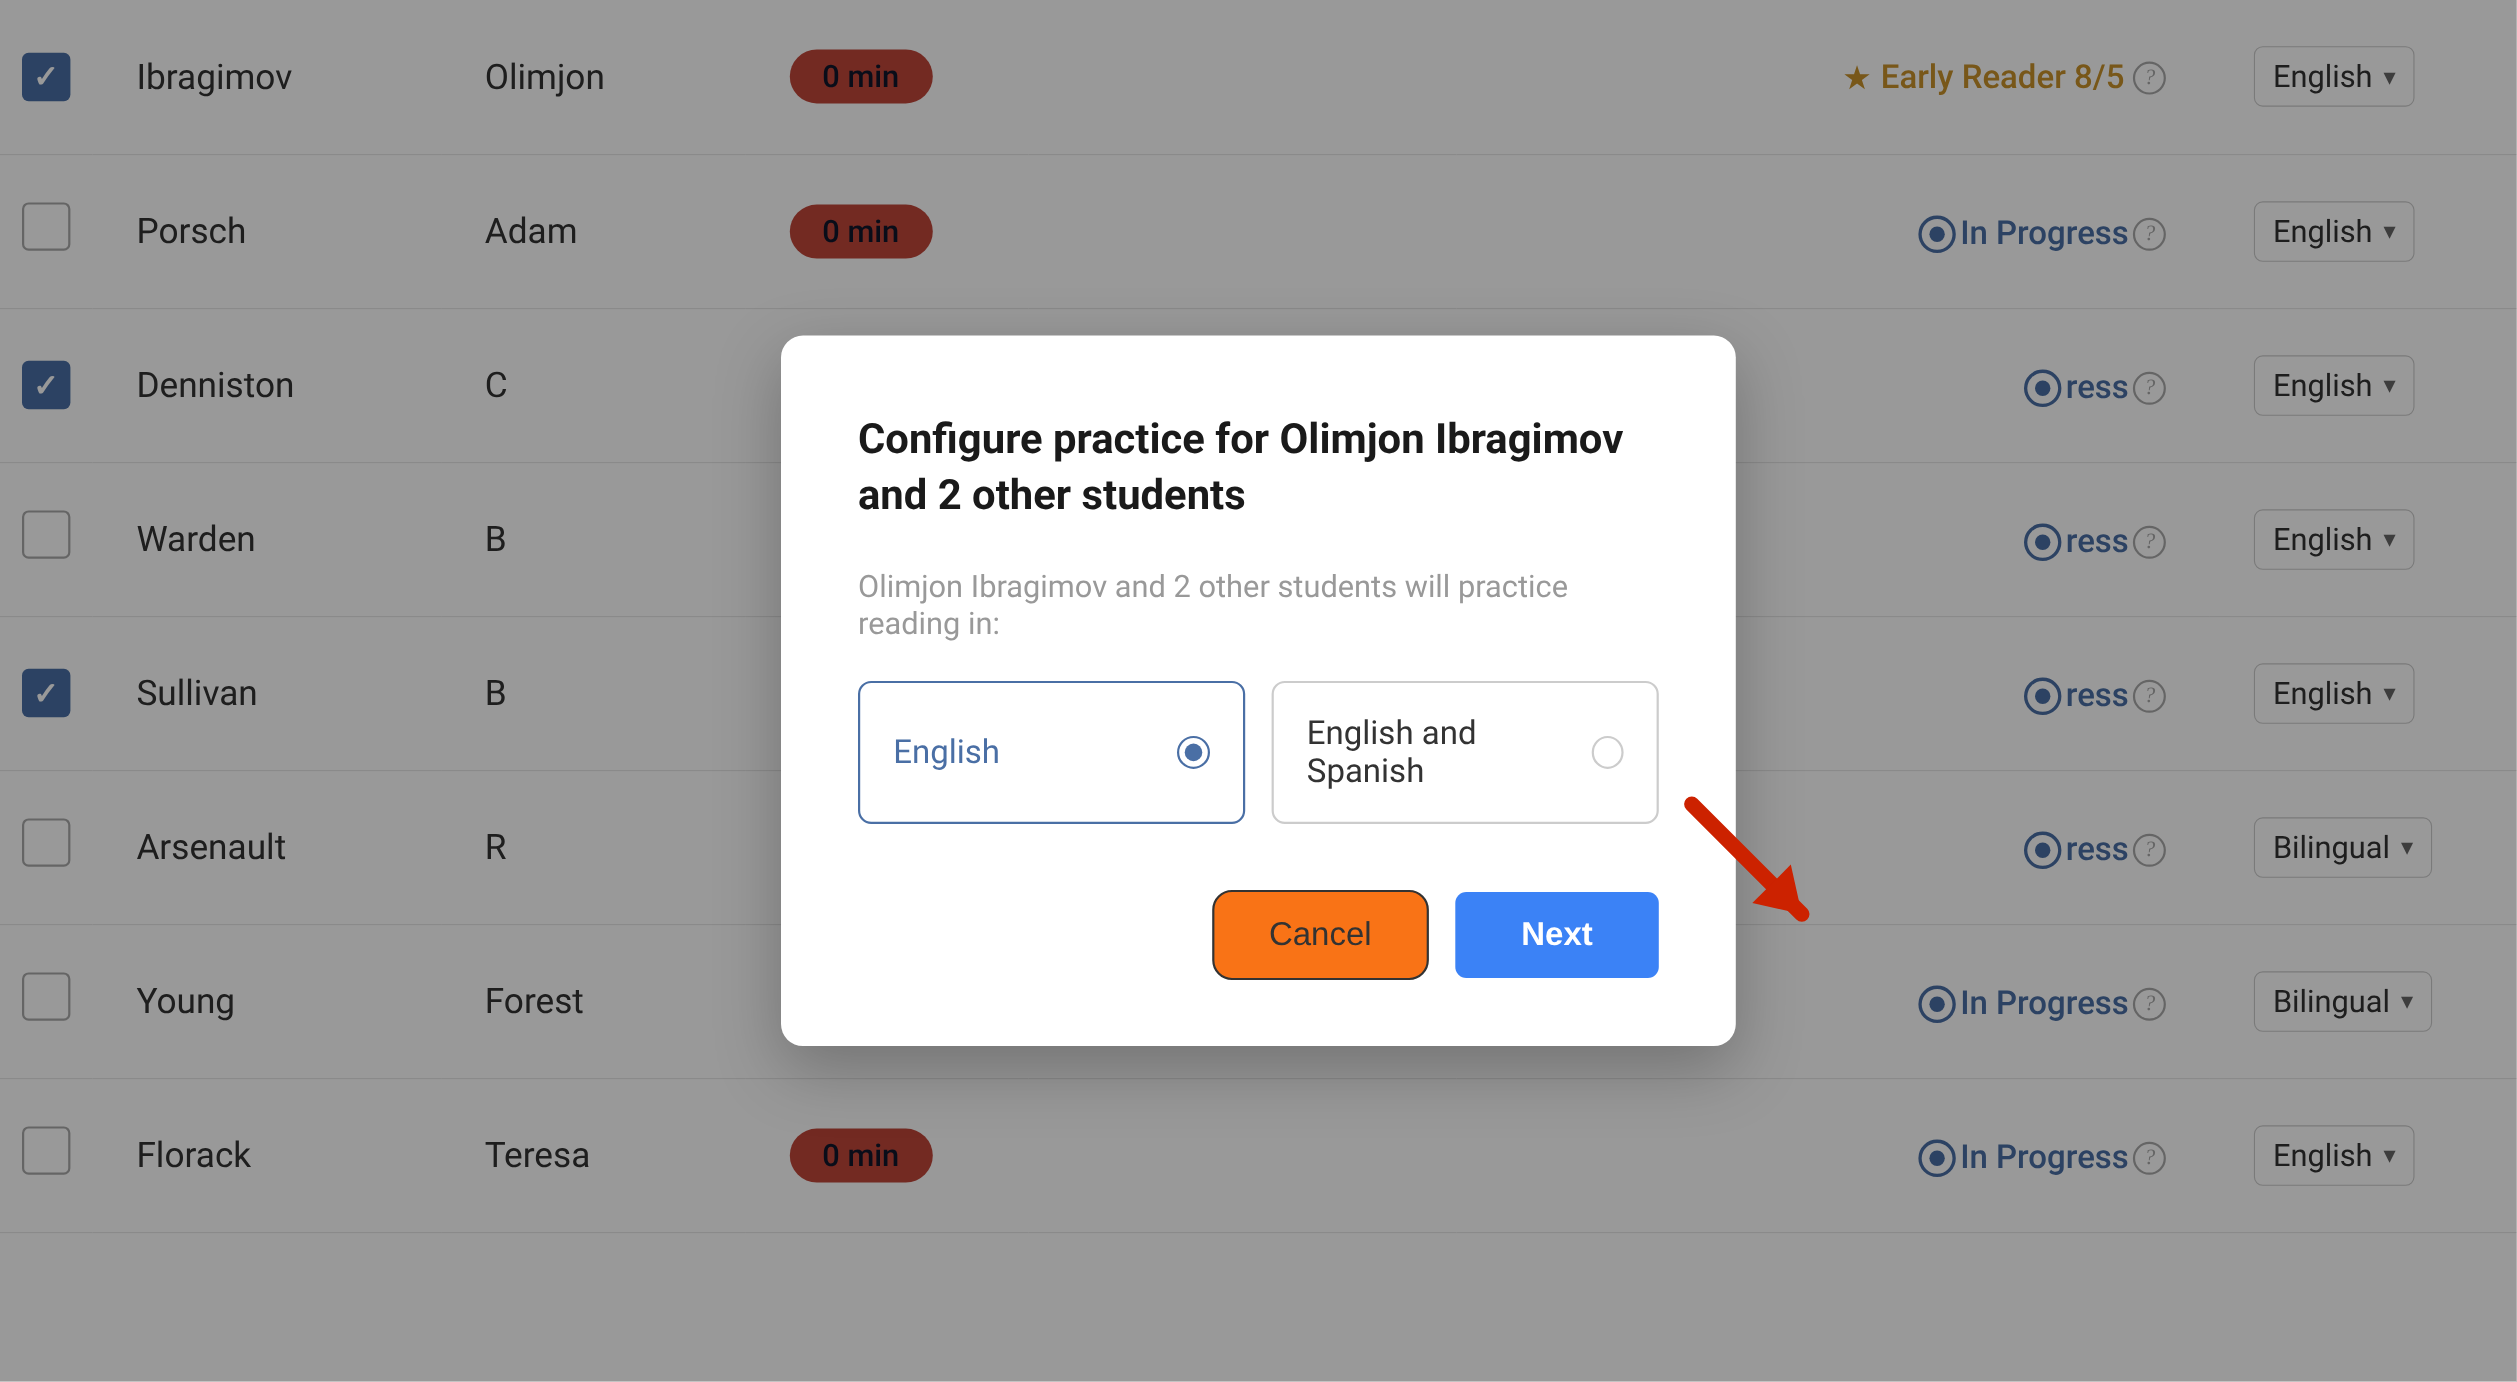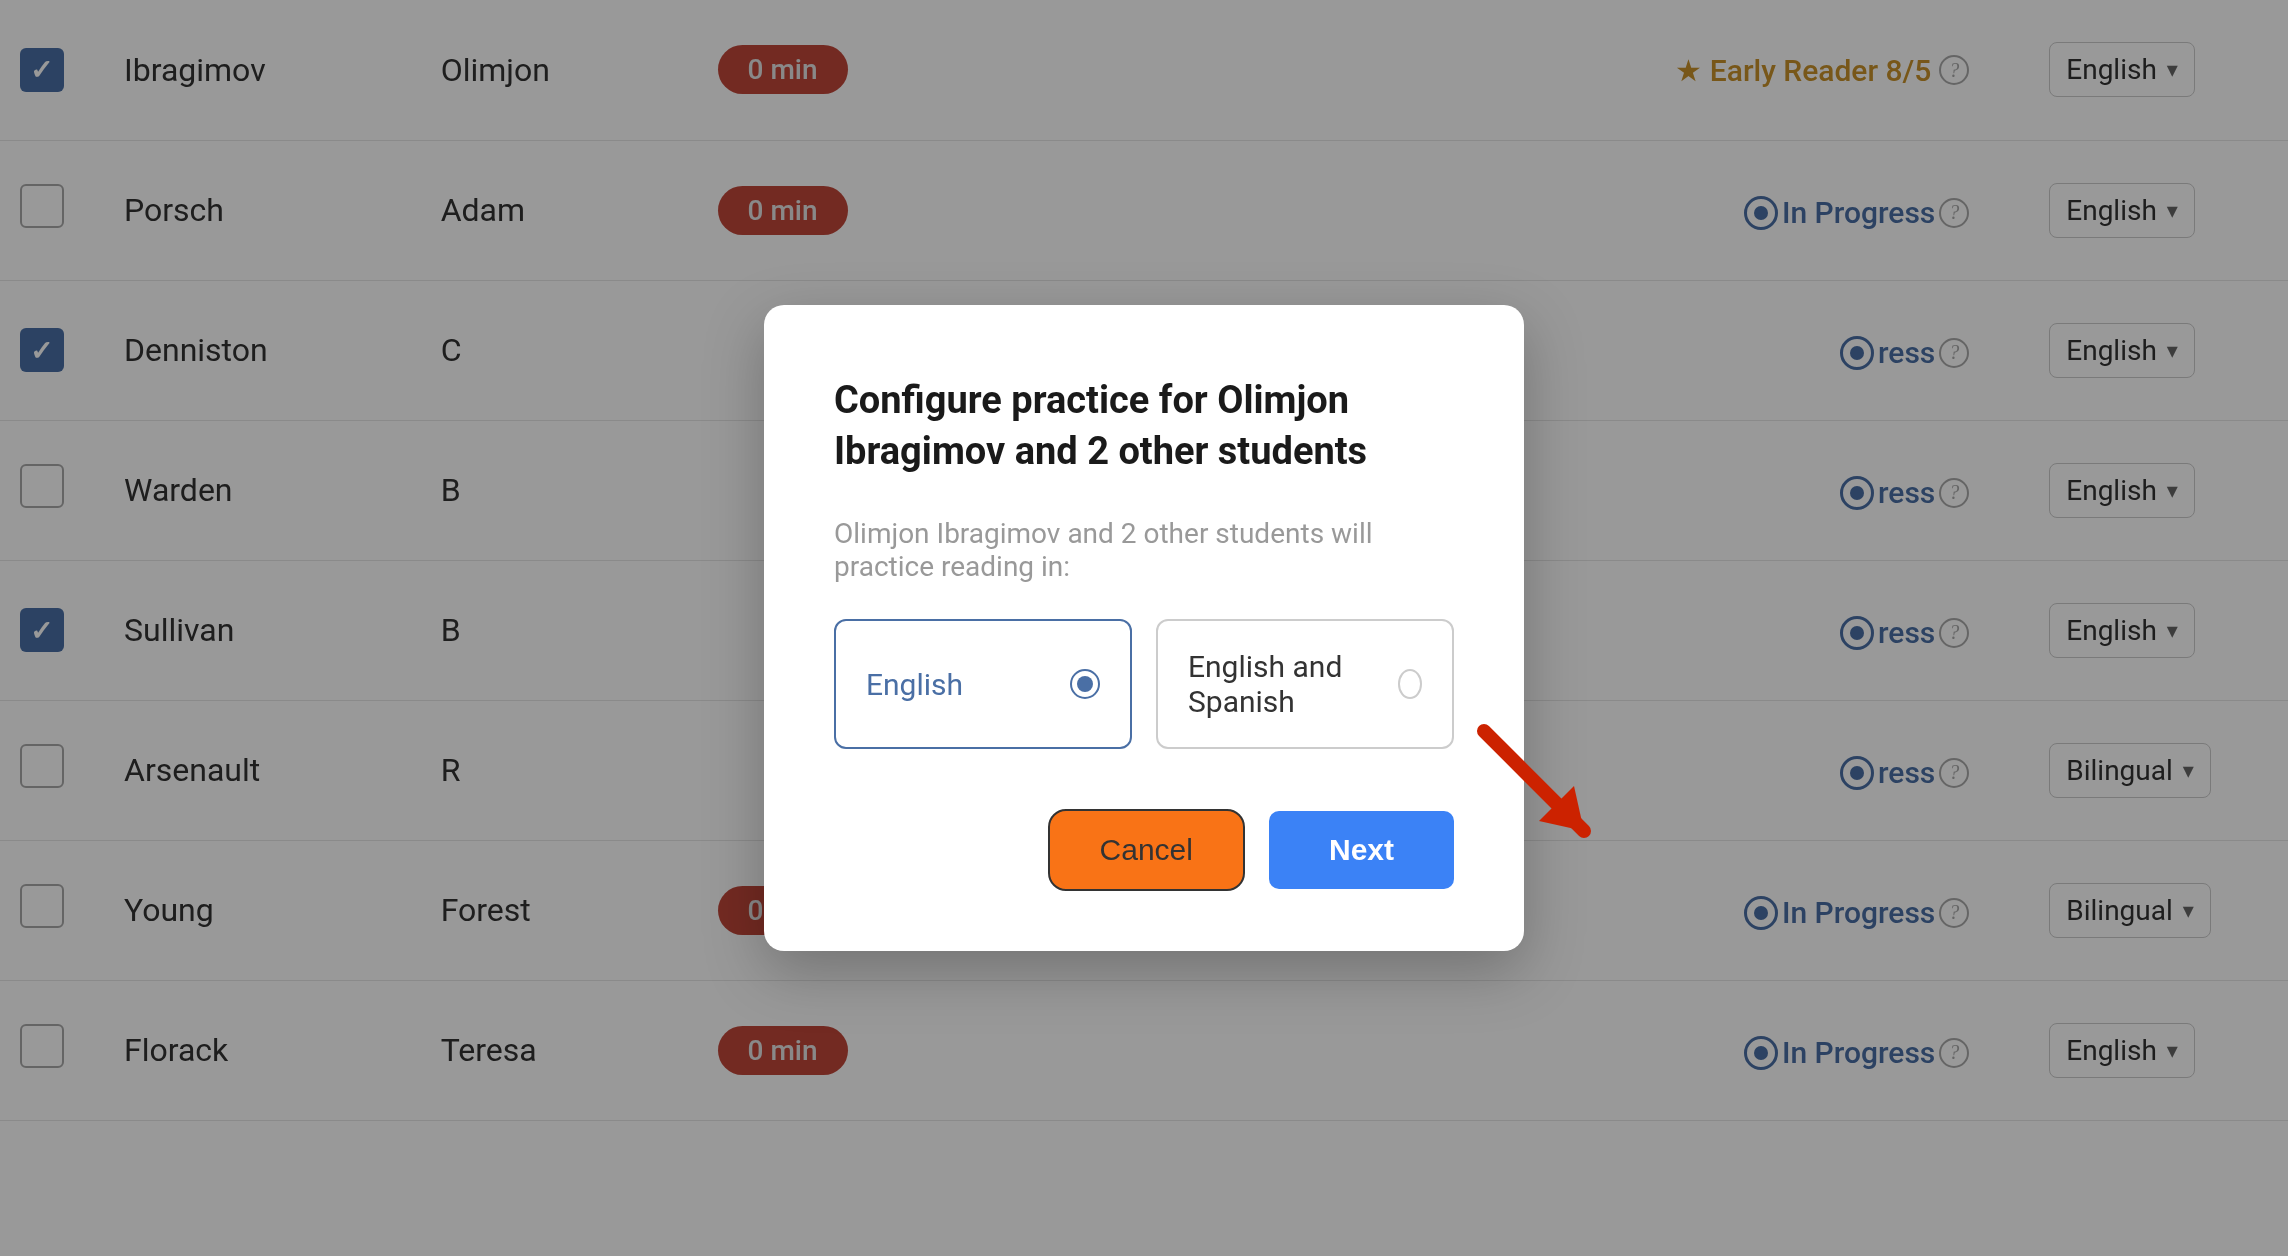--- a/index.html
+++ b/index.html
@@ -58,21 +58,21 @@
     }
     .checkbox-unchecked {
       width: 44px; height: 44px;
       border: 2px solid #aaa;
       border-radius: 6px;
       display: inline-block;
     }
 
     .badge-red {
       background: #c0473a;
-      color: #e5e5e5;
+      color: #0f172a;
       border-radius: 30px;
       padding: 8px 30px;
       font-size: 28px;
       font-weight: 500;
       display: inline-block;
     }
 
     .status-early {
       color: #c8922a;
       font-size: 30px;
@@ -126,21 +126,21 @@
       display: flex;
       align-items: center;
       justify-content: center;
       z-index: 10;
     }
 
     
     .modal {
       background: white;
       border-radius: 20px;
-      width: 760px;
+      width: 868px;
       padding: 70px 70px 60px 70px;
       position: relative;
       box-shadow: 0 20px 60px rgba(0,0,0,0.25);
     }
 
     .modal-title {
       font-size: 38px;
       font-weight: 700;
       color: #1a1a1a;
       line-height: 1.35;

